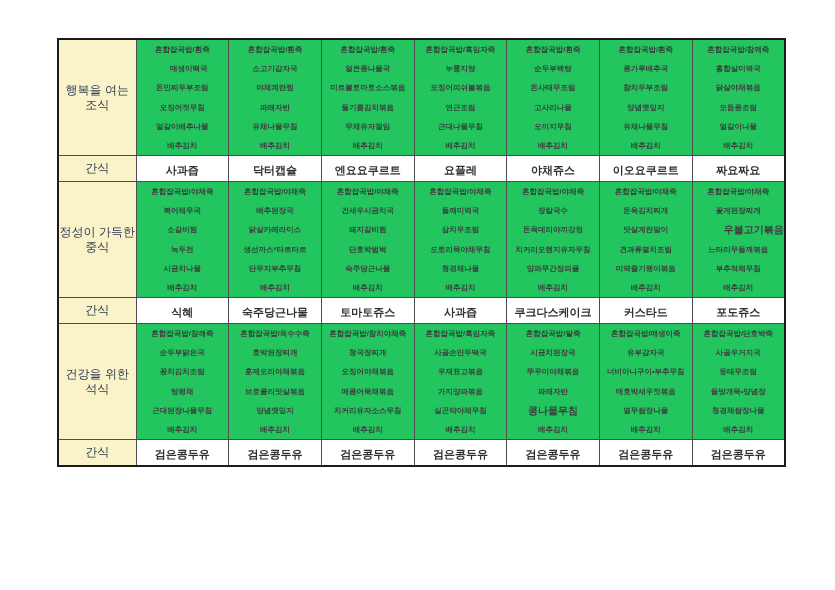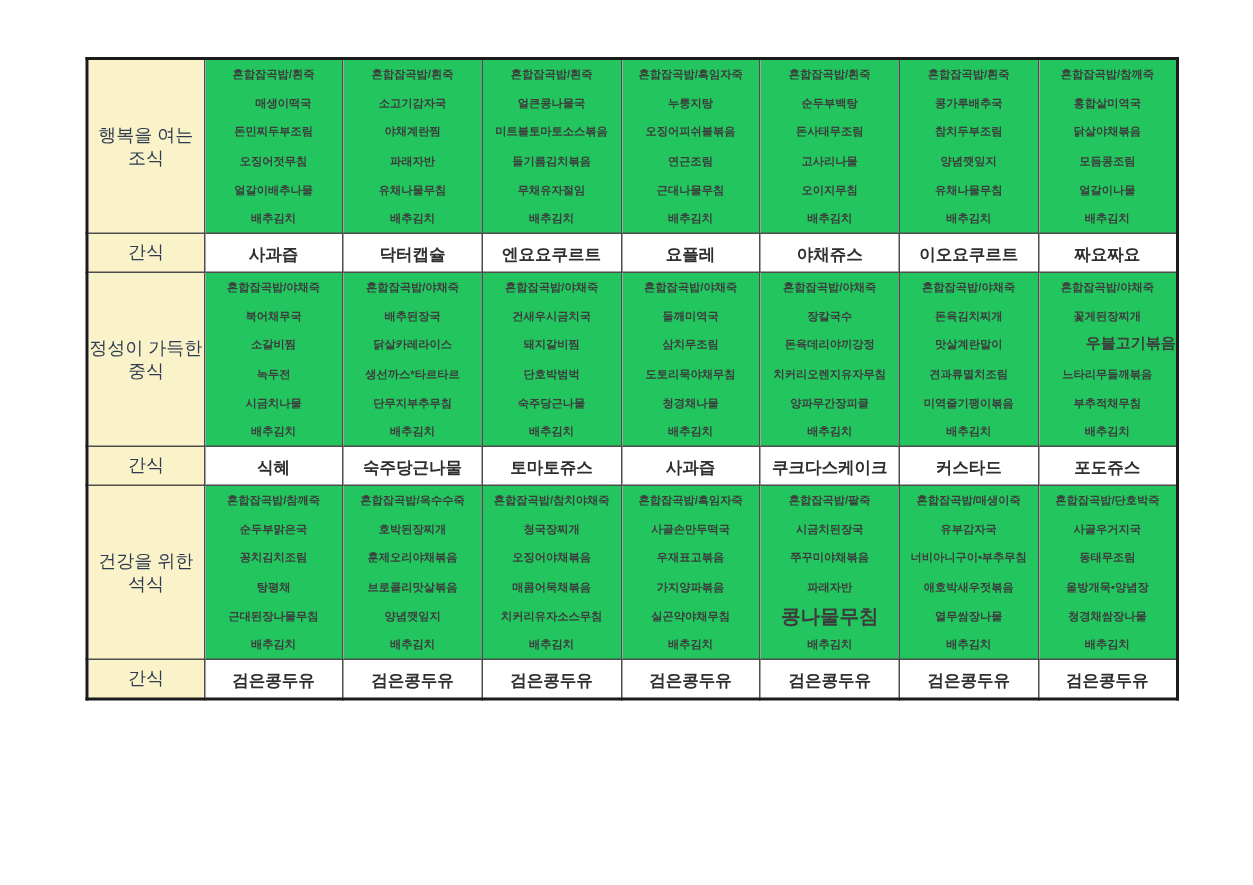--- a/index.html
+++ b/index.html
@@ -212,21 +212,21 @@
             <div class="mi" style="font-size: 7.5px;">우재표고볶음</div>
             <div class="mi" style="font-size: 7.5px;">가지양파볶음</div>
             <div class="mi" style="font-size: 7.5px;">실곤약야채무침</div>
             <div class="mi" style="font-size: 7.5px;">배추김치</div>
           </td>
       <td>
             <div class="mi" style="font-size: 7.5px;">혼합잡곡밥/팥죽</div>
             <div class="mi" style="font-size: 7.5px;">시금치된장국</div>
             <div class="mi" style="font-size: 7.5px;">쭈꾸미야채볶음</div>
             <div class="mi" style="font-size: 7.5px;">파래자반</div>
-            <div class="mi" style="font-size: 13px;">콩나물무침</div>
+            <div class="mi" style="font-size: 10px;">콩나물무침</div>
             <div class="mi" style="font-size: 7.5px;">배추김치</div>
           </td>
       <td>
             <div class="mi" style="font-size: 7.5px;">혼합잡곡밥/매생이죽</div>
             <div class="mi" style="font-size: 7.5px;">유부감자국</div>
             <div class="mi" style="font-size: 7.5px;">너비아니구이•부추무침</div>
             <div class="mi" style="font-size: 7.5px;">애호박새우젓볶음</div>
             <div class="mi" style="font-size: 7.5px;">열무쌈장나물</div>
             <div class="mi" style="font-size: 7.5px;">배추김치</div>
           </td>

